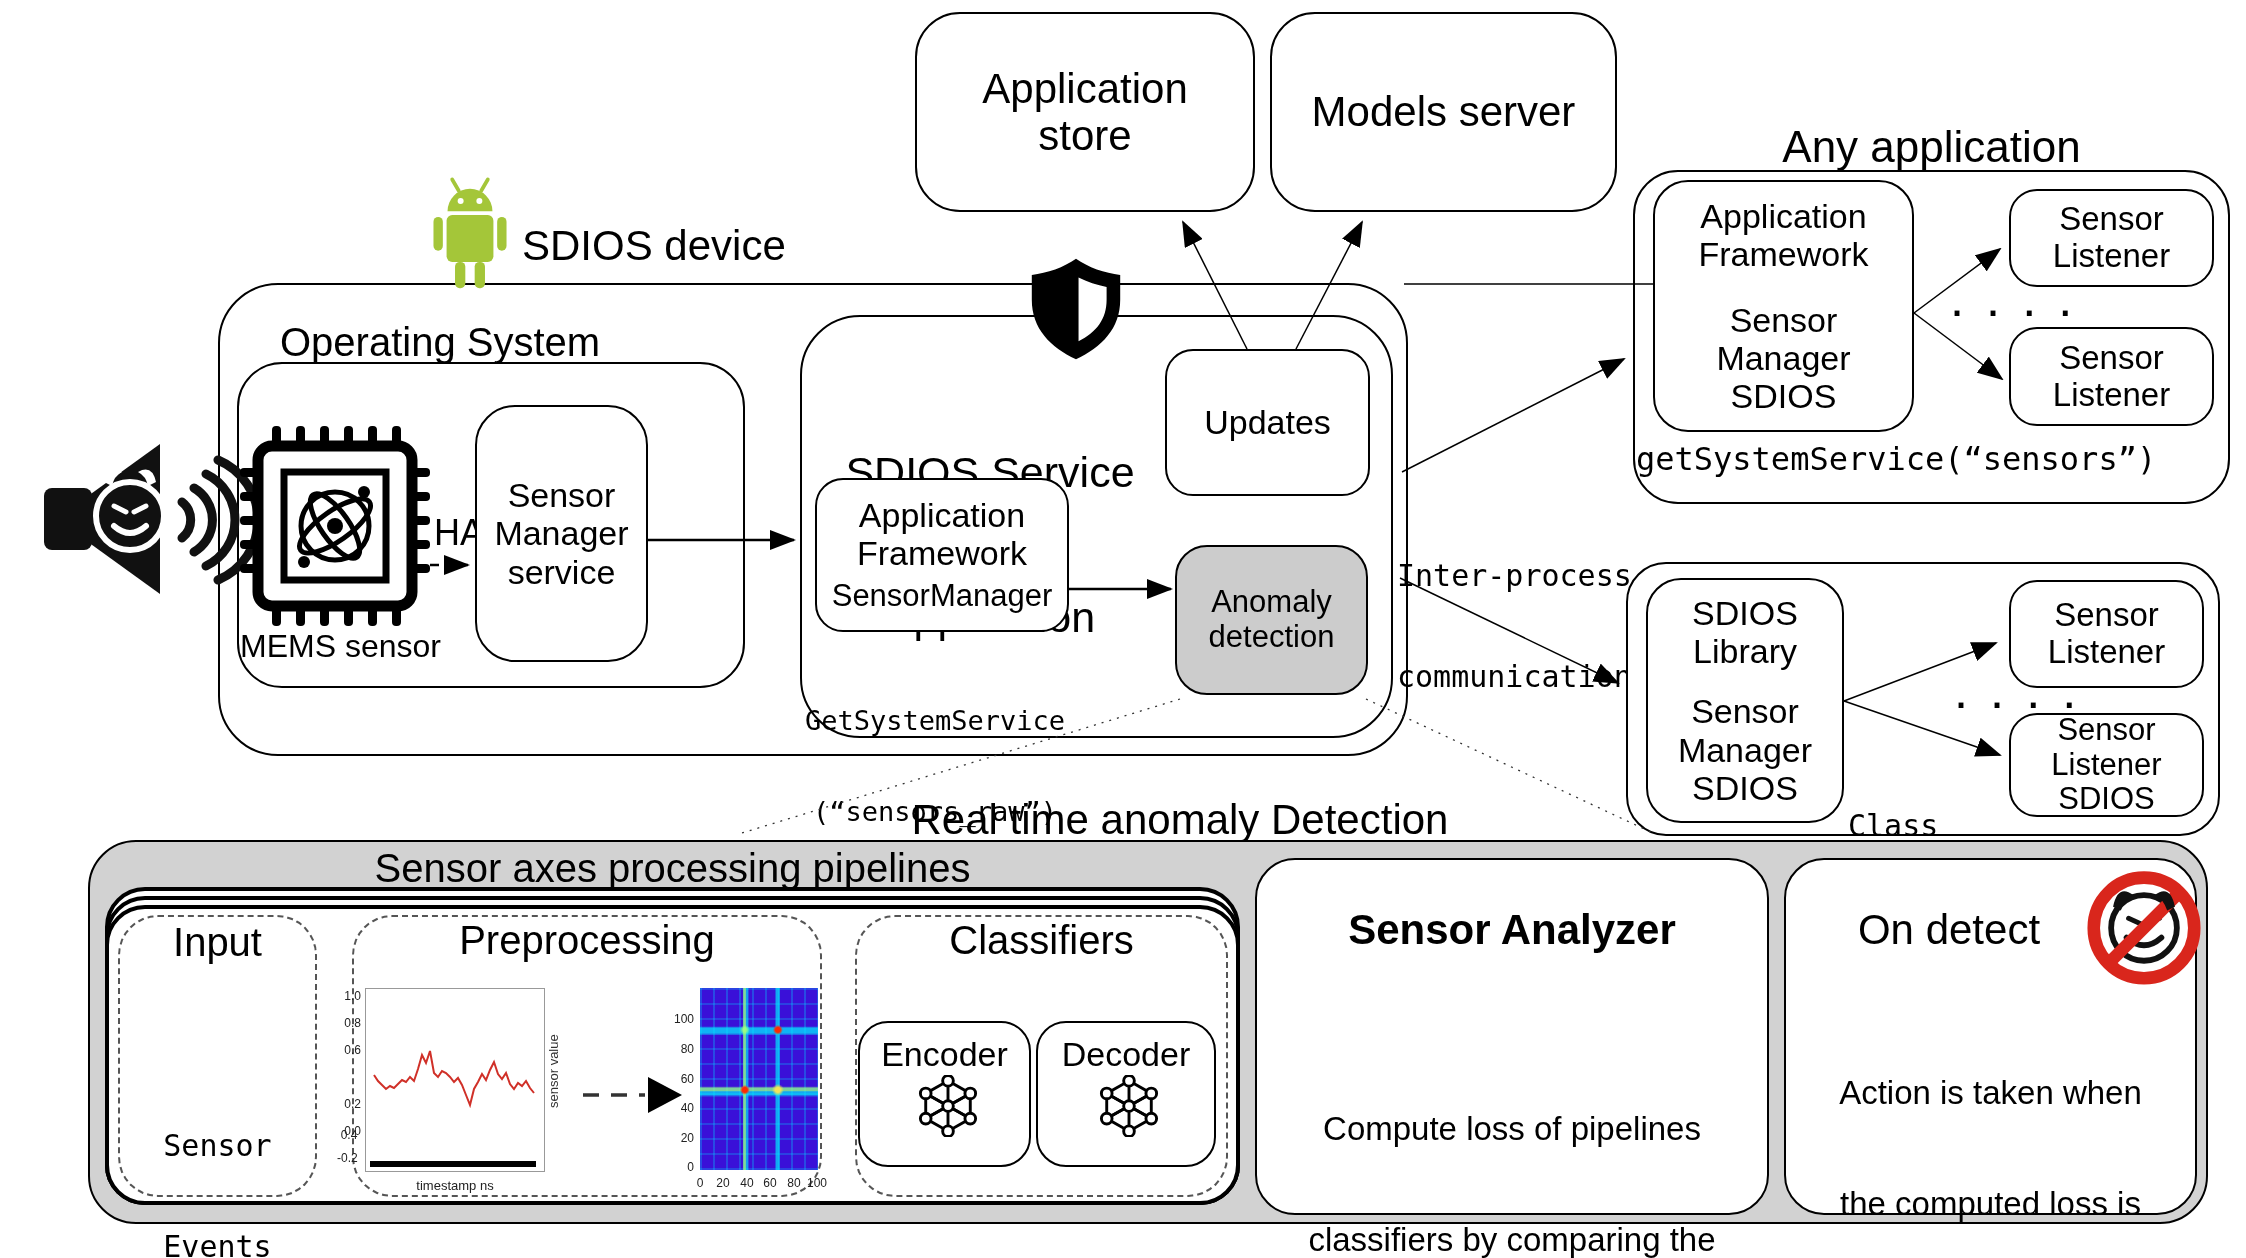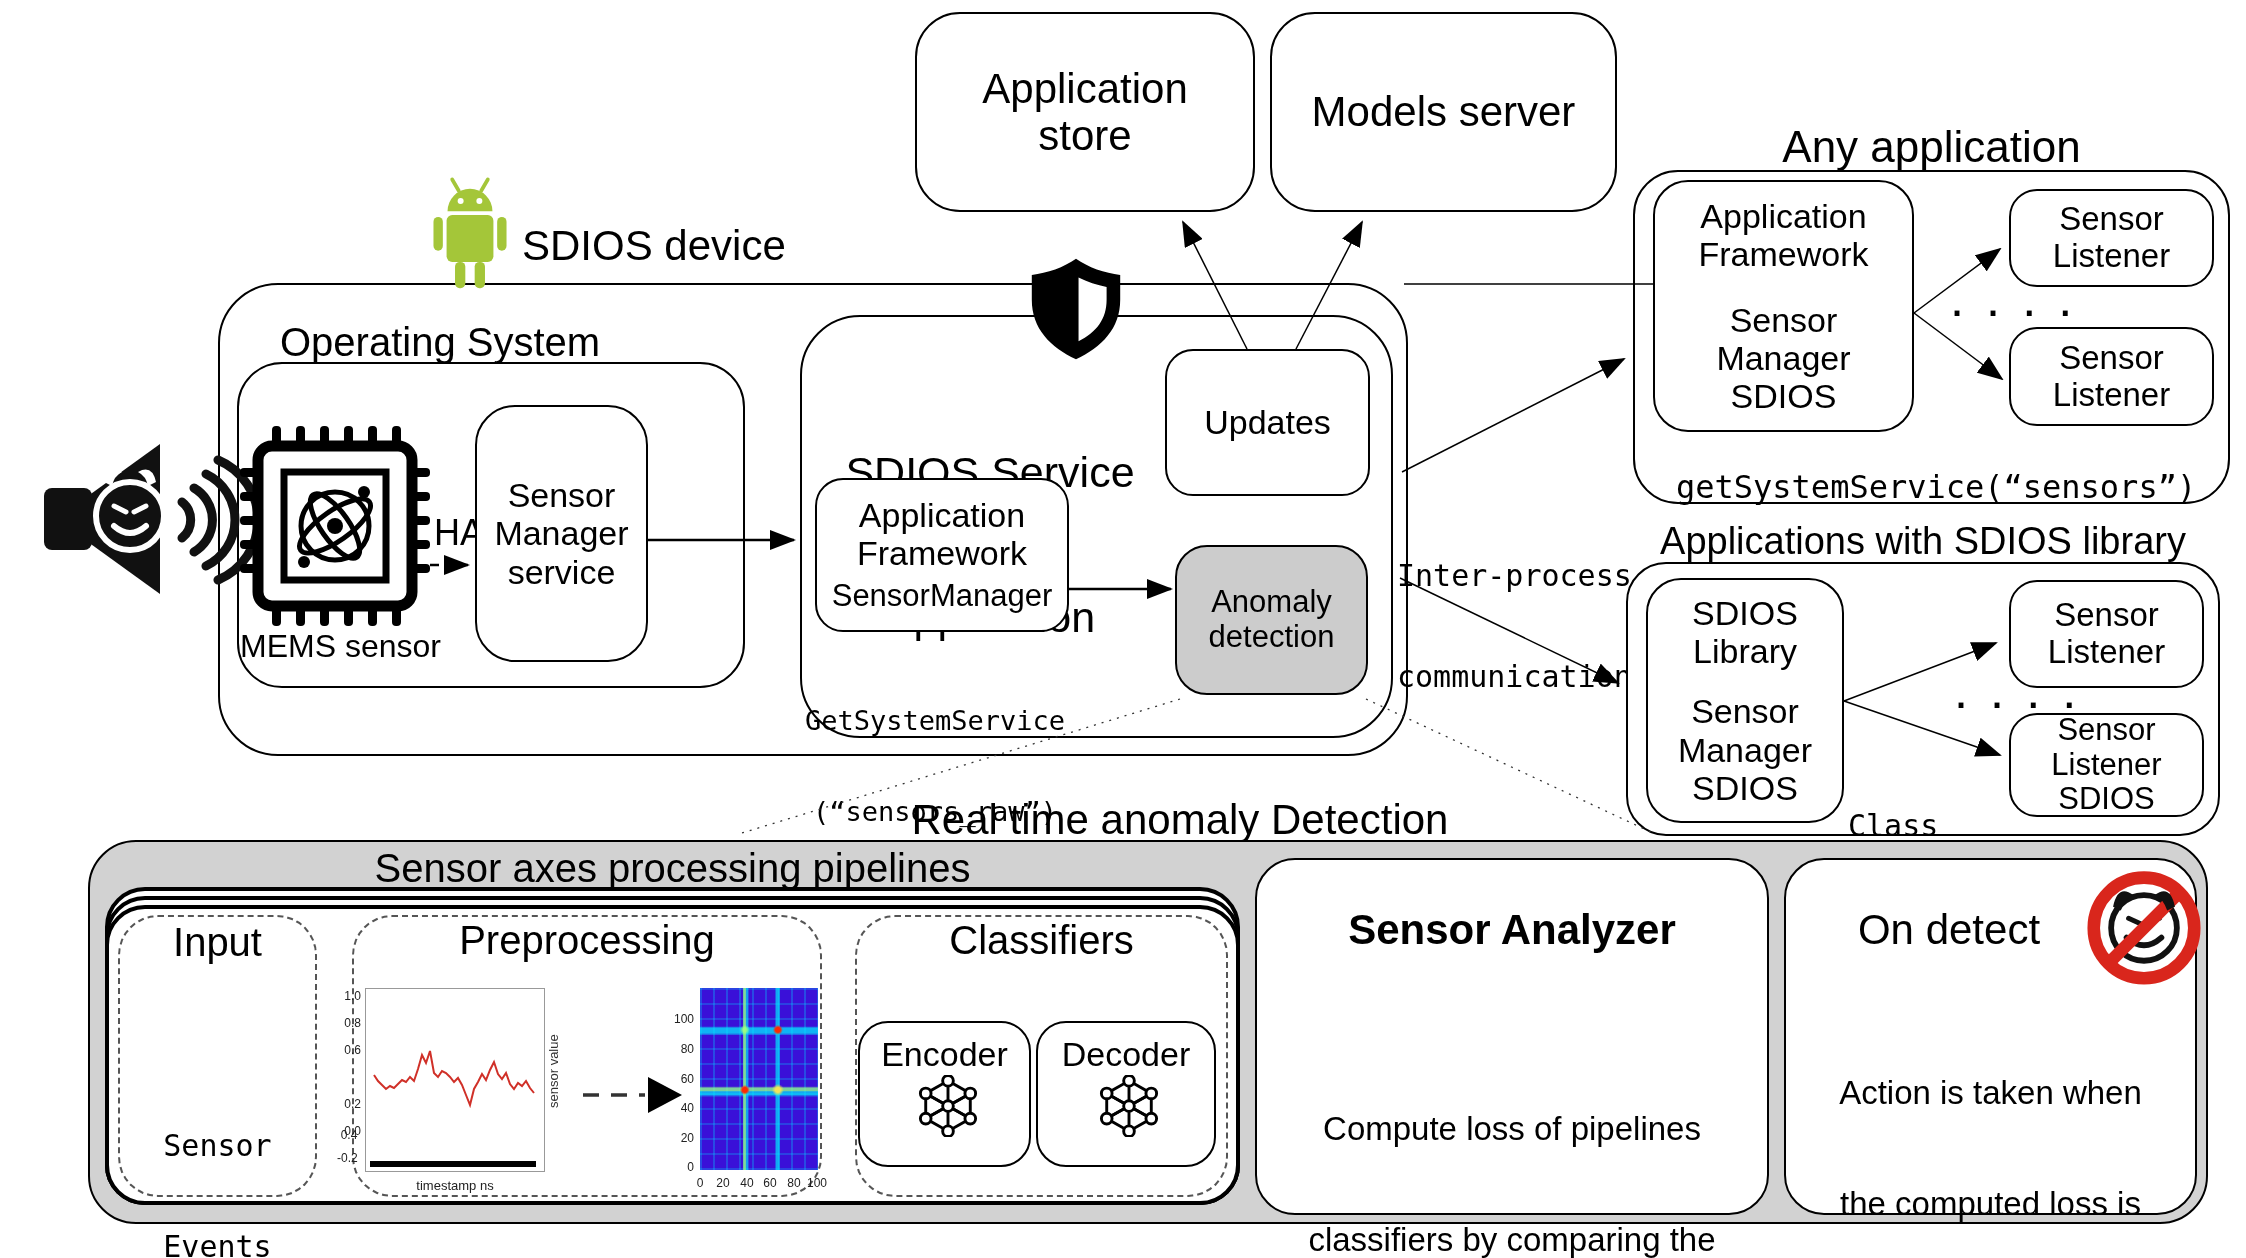--- a/index.html
+++ b/index.html
@@ -113,23 +113,22 @@
       <div>Listener</div>
     </div>
   </div>
   <div class="bx flex" style="left:2009px;top:327px;width:205px;height:99px;border-radius:28px;">
     <div class="line tc" style="font-size:33px;">
       <div>Sensor</div>
       <div>Listener</div>
     </div>
   </div>
   <div class="t mono" style="left:1948px;top:288px;font-size:30px;font-weight:bold;">. . . .</div>
-  <div class="t mono" style="left:1676px;top:440px;font-size:32px;margin-top:28px;">getSystemService(“sensors”)</div>
-
-  <div class="t tc" style="left:1626px;top:520px;width:594px;font-size:38px;">Applications with SDIOS library</div>
+  <div class="t mono" style="left:1636px;top:440px;font-size:32px;">getSystemService(“sensors”)</div>
+
   <div class="bx" style="left:1626px;top:562px;width:594px;height:274px;border-radius:40px;"></div>
   <div class="bx flex" style="left:1646px;top:578px;width:198px;height:245px;border-radius:35px;">
     <div class="line tc" style="font-size:34px;">
       <div>SDIOS</div>
       <div>Library</div>
     </div>
     <div class="line tc" style="font-size:34px;margin-top:22px;">
       <div>Sensor</div>
       <div>Manager</div>
       <div>SDIOS</div>

